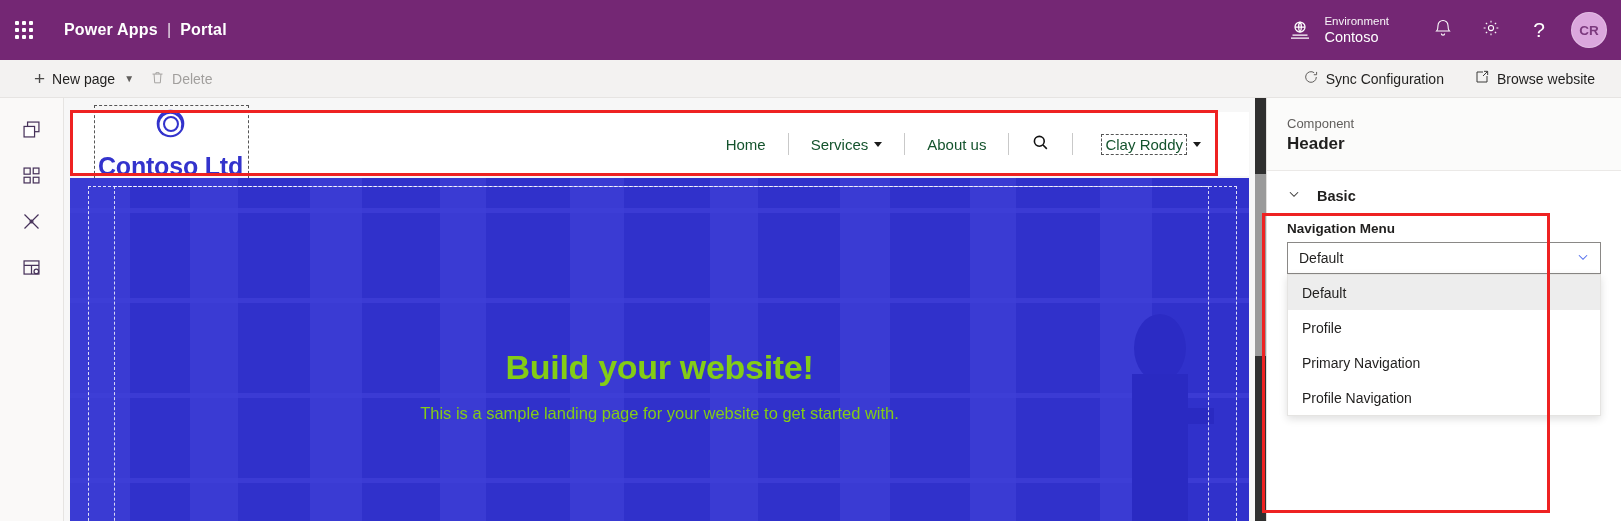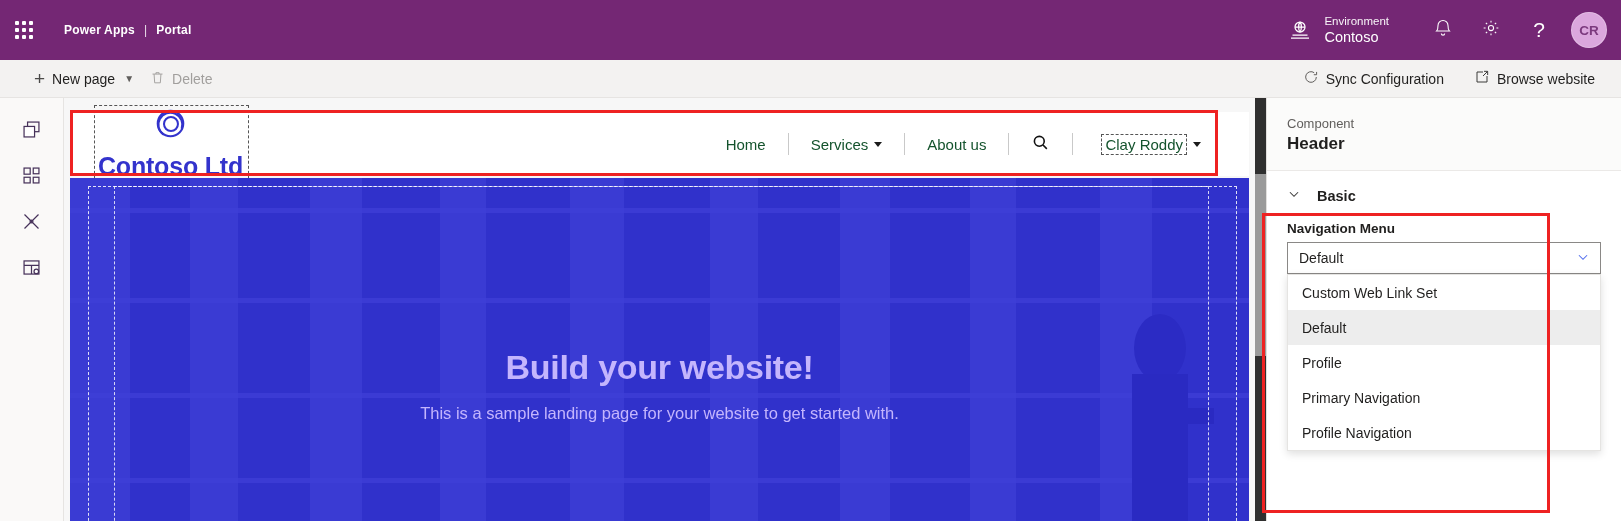--- a/index.html
+++ b/index.html
@@ -21,21 +21,21 @@
     width: 48px; height: 60px;
     display: flex; align-items: center; justify-content: center;
     cursor: pointer;
   }
   .waffle-grid {
     display: grid; grid-template-columns: repeat(3, 4px);
     grid-template-rows: repeat(3, 4px); gap: 3px;
   }
   .waffle-grid i { width: 4px; height: 4px; background: #ffffff; border-radius: 1px; display:block;}
   .brand {
-    color: #ffffff; font-size: 12px; font-weight: bold;
+    color: #ffffff; font-size: 16px; font-weight: bold;
     margin-left: 16px; letter-spacing: .2px; white-space: nowrap;
     display: flex; align-items: center; gap: 9px;
   }
   .brand .bar-sep { font-weight: 400; opacity: .85; }
   .suite-right {
     margin-left: auto; display: flex; align-items: center; height: 60px;
     padding-right: 14px;
   }
   .env-block { display: flex; align-items: center; gap: 11px; margin-right: 30px; }
   .env-icon { width: 26px; height: 26px; color: #fff; display:flex; align-items:center; justify-content:center;}
@@ -123,21 +123,21 @@
     position: absolute; left: 18px; top: 8px; right: 12px; bottom: -20px;
     border: 1px dashed rgba(255,255,255,.85);
   }
   .hero-dash-inner {
     position: absolute; left: 44px; top: 8px; right: 40px; bottom: -40px;
     border-left: 1px dashed rgba(255,255,255,.8);
     border-right: 1px dashed rgba(255,255,255,.8);
     border-top: 1px dashed rgba(255,255,255,.8);
   }
   .hero-content {
-    position: absolute; left: 0; right: 0; top: 170px; text-align: center; color: #c4b5fd;
+    position: absolute; left: 0; right: 0; top: 170px; text-align: center; color: #84cc16;
   }
   .hero-title { font-size: 34px; font-weight: bold; letter-spacing: -.3px; }
   .hero-sub { font-size: 16.5px; margin-top: 17px; font-weight: 400; }
 
   
   .canvas-scroll {
     position: absolute; left: 1255px; top: 98px; width: 11px; height: 423px;
     background: #2f2f2f;
   }
   .canvas-scroll-thumb {
@@ -438,23 +438,20 @@
         <span>Default</span>
         <span class="chev">
           <svg width="14" height="14" viewBox="0 0 24 24" fill="none" stroke="#4f6bed" stroke-width="1.8">
             <path d="M5 9l7 7 7-7"></path>
           </svg>
         </span>
       </div>
     </div>
 
     <div class="dropdown">
-      <div class="dd-item">
-        <span>Custom Web Link Set</span>
-      </div>
       <div class="dd-item selected">
         <span>Default</span>
       </div>
       <div class="dd-item">
         <span>Profile</span>
       </div>
       <div class="dd-item">
         <span>Primary Navigation</span>
       </div>
       <div class="dd-item">

